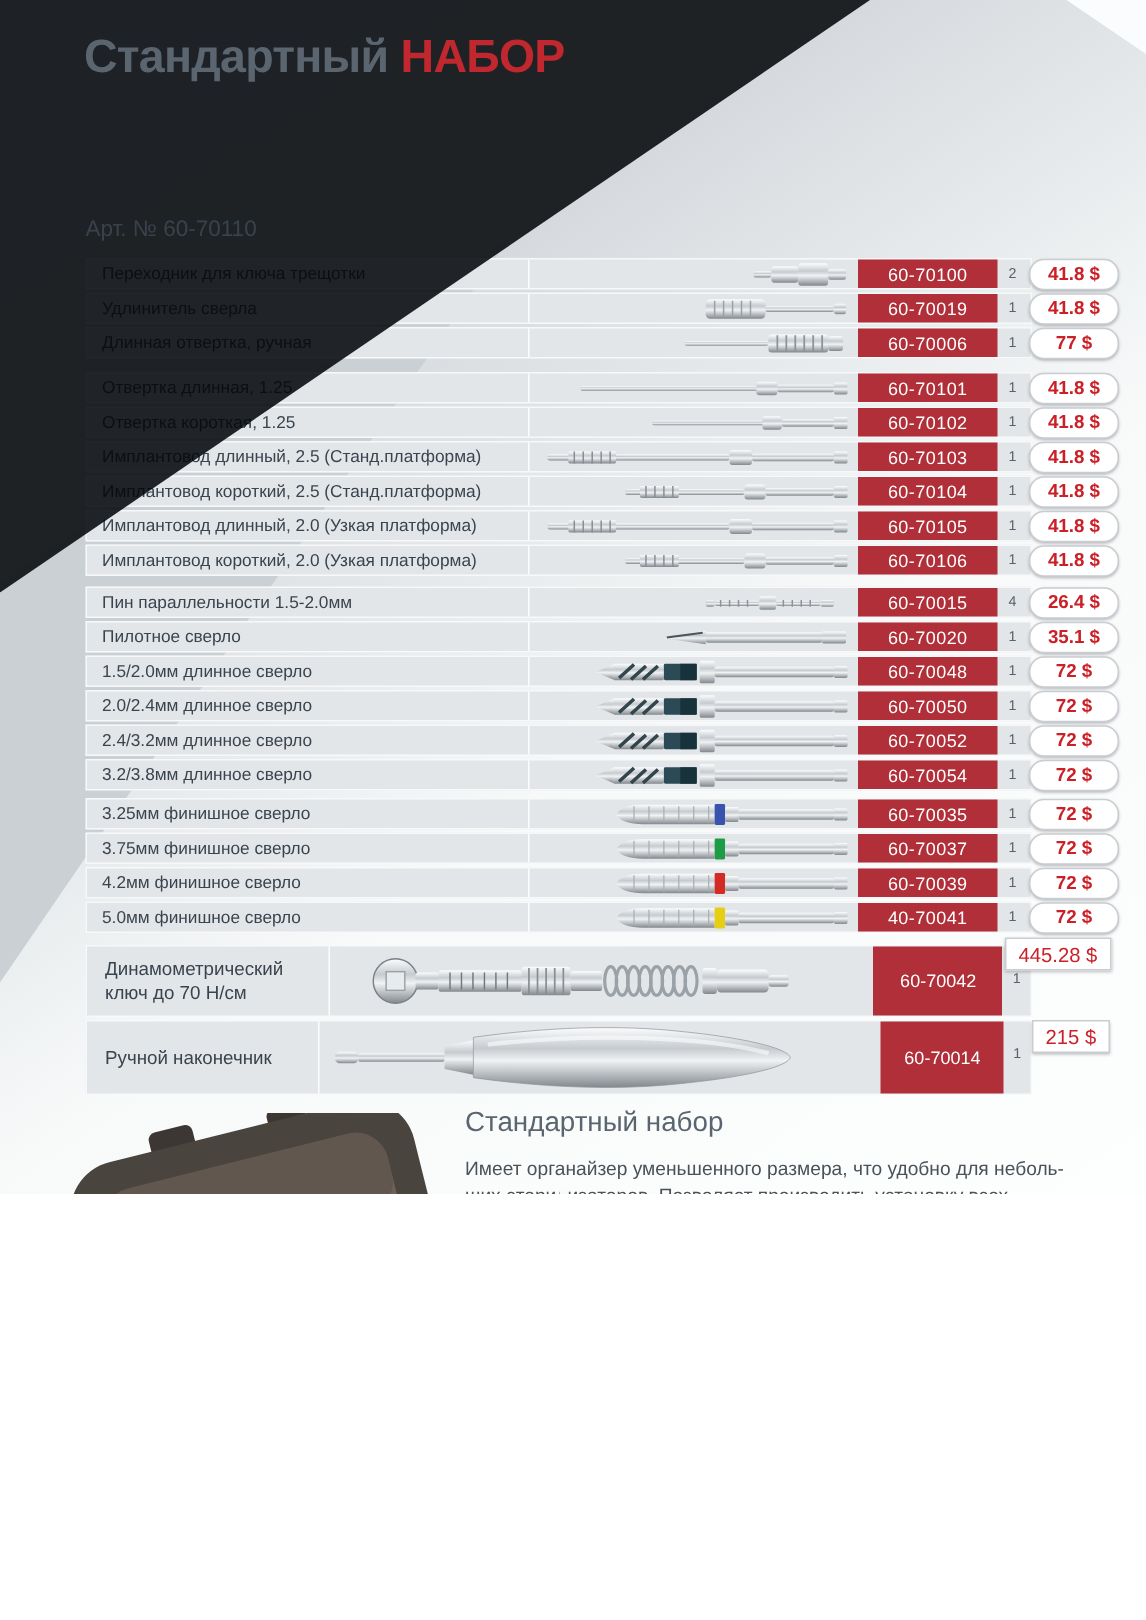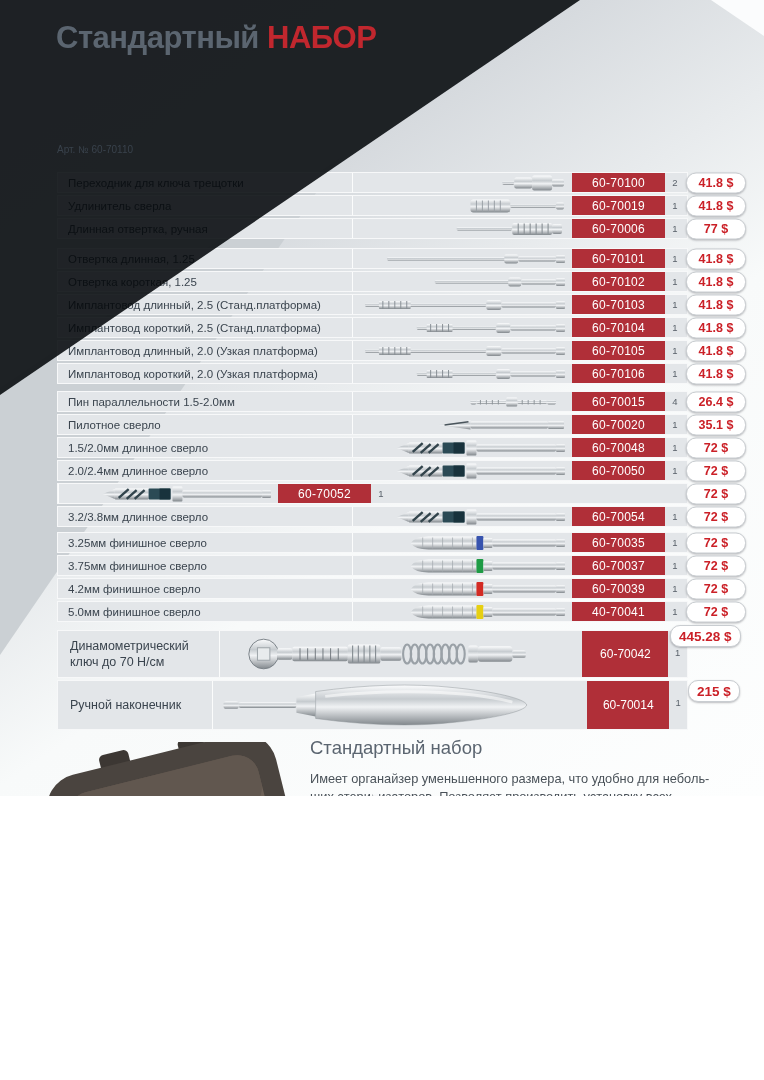--- a/index.html
+++ b/index.html
@@ -4,43 +4,43 @@
 <style>
   html,body{margin:0;padding:0;background:#ffffff;}
   .page{position:relative;width:764px;height:796px;overflow:hidden;
     background:linear-gradient(146deg,#d1d5d9 0%,#d6dade 30%,#e8ebed 46%,#f8fafa 60%,#fdfefe 100%);
     font-family:"Liberation Sans",sans-serif;}
   .corner-white{position:absolute;inset:0;clip-path:polygon(711px 0,764px 0,764px 36px);background:#fbfcfd;z-index:0;}
   .wedge-left{position:absolute;inset:0;clip-path:polygon(0 388px,340px 158px,0 655px);background:#cbd0d4;z-index:0;}
   .wedge-black{position:absolute;inset:0;clip-path:polygon(0 0,580px 0,0 395px);background:#05080b;opacity:.88;z-index:5;pointer-events:none;}
   .title{position:absolute;left:56px;top:20px;font-size:31px;font-weight:bold;z-index:6;letter-spacing:-.5px;white-space:nowrap;}
   .title .t1{color:#5b6570}.title .t2{color:#c1272e}
-  .artno{position:absolute;left:57px;top:144px;font-size:10px;color:#39424c;z-index:6;}
+  .artno{position:absolute;left:57px;top:144px;font-size:15px;color:#39424c;z-index:6;}
   .tables{position:absolute;left:57px;top:172px;width:631px;z-index:2;}
   .group{margin-bottom:8px;}
   .group.g0{margin-bottom:9px}.group.g1{margin-bottom:7px}.group.g2{margin-bottom:5px}.group.g3{margin-bottom:4px}
   .row{position:relative;display:flex;height:21px;margin-bottom:2px;background:#e3e6e9;border:1px solid rgba(255,255,255,.7);box-sizing:border-box;}
   .cell{box-sizing:border-box;}
   .cell.label{width:294px;display:flex;align-items:center;padding-left:10px;font-size:11.5px;color:#3a444e;white-space:nowrap;overflow:hidden;}
   .cell.img{width:220px;display:flex;align-items:center;justify-content:flex-end;border-left:1px solid rgba(255,255,255,.85);padding-right:2px;}
   .cell.img svg{display:block;}
   .cell.art{width:93px;background:#b02f38;color:#fff;font-size:12px;letter-spacing:.3px;display:flex;align-items:center;justify-content:center;}
   .cell.qty{width:20px;font-size:9.5px;color:#59616a;display:flex;align-items:center;justify-content:center;}
   .pill{position:absolute;left:628px;top:50%;transform:translateY(-50%);height:19px;min-width:44px;background:#fff;border:1px solid #c9cdd1;
     border-radius:10px;display:flex;align-items:center;justify-content:center;padding:0 7px;box-shadow:0 1px 2px rgba(40,40,50,.3);z-index:3;}
   .pill-t{font-size:12.5px;font-weight:bold;color:#cb2027;white-space:nowrap;}
   .bigtable{position:absolute;left:57px;top:630px;width:631px;z-index:2;}
   .bigrow{position:relative;display:flex;height:48px;margin-bottom:2px;background:#e3e6e9;border:1px solid rgba(255,255,255,.7);box-sizing:border-box;}
   .bigrow.r2{height:50px;}
   .bigrow .label{width:173px;font-size:12.5px;line-height:1.3;display:flex;align-items:center;padding-left:12px;color:#3a444e;box-sizing:border-box;}
   .bigrow .img{width:345px;display:flex;align-items:center;justify-content:flex-end;border-left:1px solid rgba(255,255,255,.85);box-sizing:border-box;}
   .bigrow .art{width:93px;background:#b02f38;color:#fff;font-size:12px;display:flex;align-items:center;justify-content:center;box-sizing:border-box;margin-left:44px;}
   .bigrow .qty{width:20px;font-size:9.5px;color:#59616a;display:flex;align-items:flex-start;padding-top:16px;justify-content:center;box-sizing:border-box;}
-  .bp{position:absolute;background:#fff;border:1px solid #c9cdd1;border-radius:10px;height:20px;display:flex;align-items:center;
-    padding:0 8px;font-weight:bold;color:#cb2027;font-size:13.5px;box-shadow:0 1px 2px rgba(40,40,50,.3);z-index:3;white-space:nowrap;}
+  .bp{position:absolute;background:#fff;border:1px solid #c9cdd1;border-radius:0;height:20px;display:flex;align-items:center;
+    padding:0 8px;font-weight:normal;color:#cb2027;font-size:13.5px;box-shadow:0 1px 2px rgba(40,40,50,.3);z-index:3;white-space:nowrap;}
   .bp1{left:612px;top:-6px;}
   .bp2{left:630px;top:-1px;}
   .desc{position:absolute;left:310px;top:737px;width:452px;z-index:2;}
   .desc-h{font-size:18.5px;color:#5b6570;margin:0 0 11px 0;font-weight:normal;}
   .desc-line{font-size:12.8px;color:#4a5259;line-height:18.3px;white-space:nowrap;}
   .case{position:absolute;left:8px;top:742px;z-index:2;}
 </style>
 </head>
 <body>
 
@@ -292,20 +292,21 @@
               <rect x="204" y="6" width="9" height="8" rx="1" fill="url(#met)"></rect>
             </svg>
           </div>
       <div class="cell art">60-70050</div>
       <div class="cell qty">1</div>
       <div class="pill">
             <span class="pill-t">72 $</span>
           </div>
     </div>
         <div class="row">
+      <div class="cell label">2.4/3.2мм длинное сверло</div>
       <div class="cell img">
             <svg width="218" height="20" viewBox="0 0 218 20">
               <path d="M44 10 L56 5 L56 15 Z" fill="url(#met)"></path>
               <rect x="56" y="4.5" width="34" height="11" rx="1" fill="url(#met)"></rect>
               <path d="M60 14 L70 5 M68 15 L78 6 M76 15 L86 6" stroke="#32444c" stroke-width="2.4"></path>
               <rect x="90" y="4.5" width="22" height="11" rx="1" fill="#2b4a55"></rect>
               <rect x="101" y="4.5" width="11" height="11" rx="0" fill="#18323c"></rect>
               <rect x="114" y="2.5" width="10" height="15" rx="1" fill="url(#met)"></rect>
               <rect x="124" y="6.5" width="80" height="7" rx="1.5" fill="url(#met)"></rect>
               <rect x="204" y="6" width="9" height="8" rx="1" fill="url(#met)"></rect>

